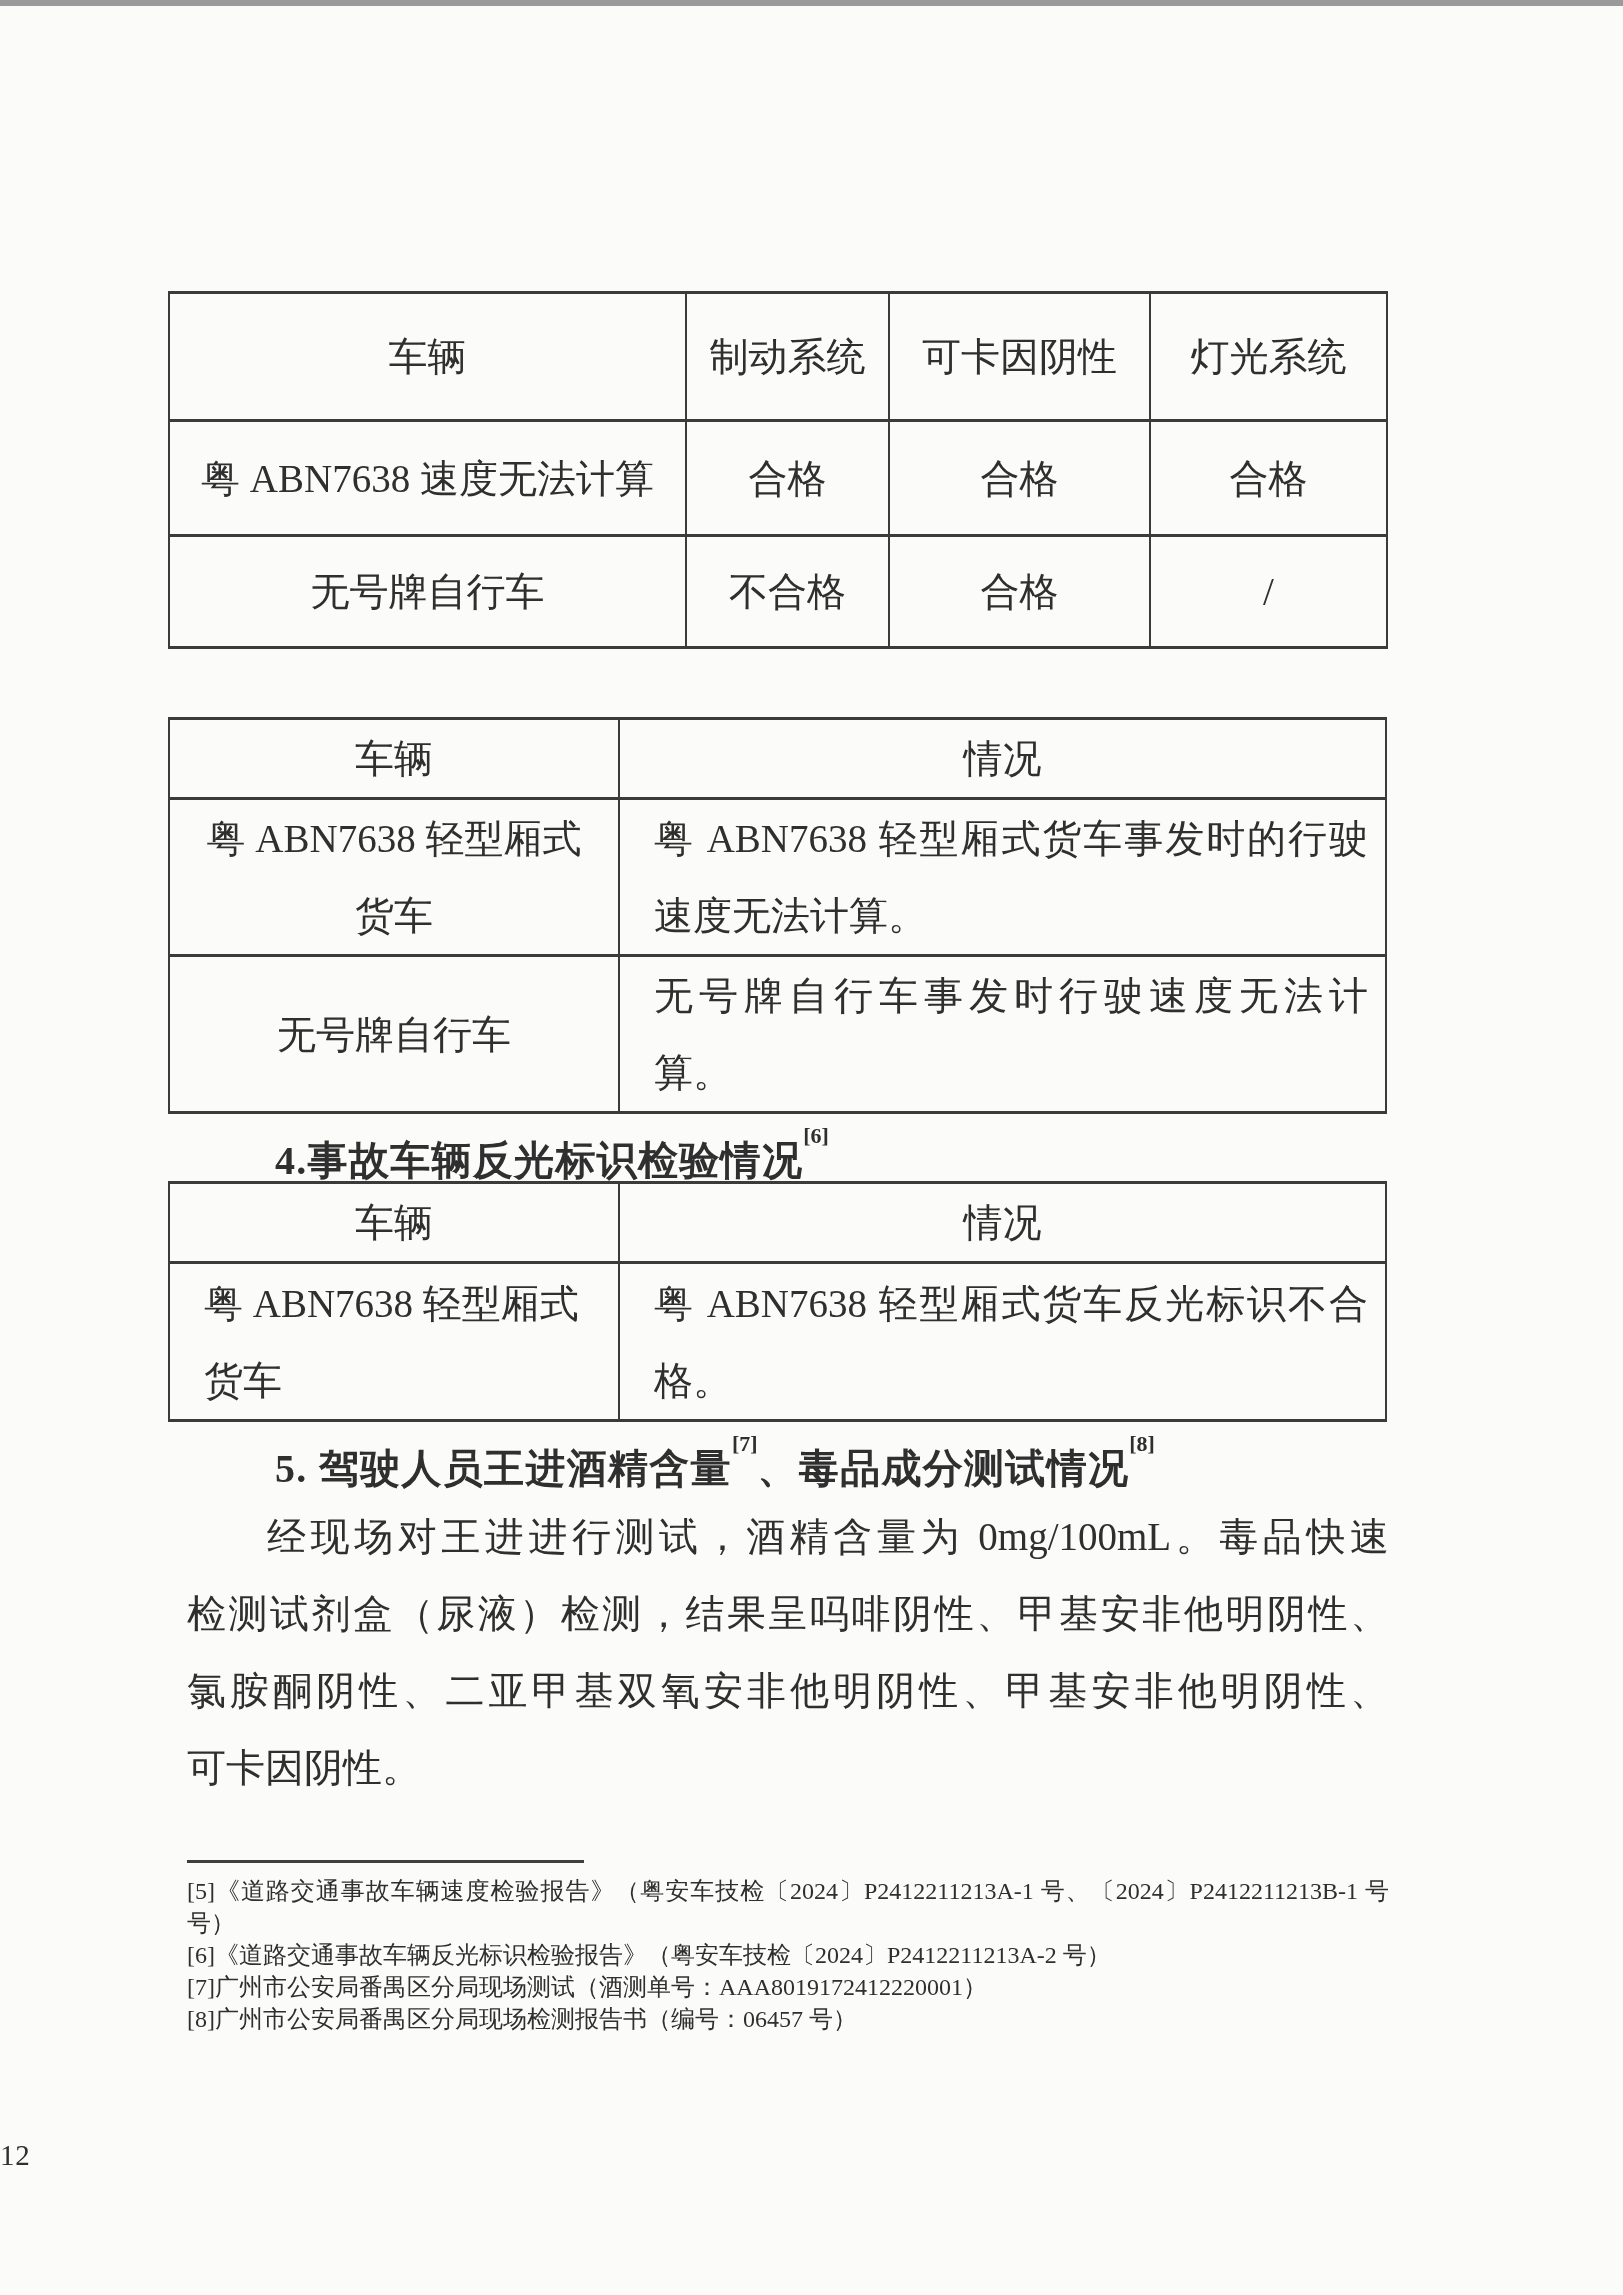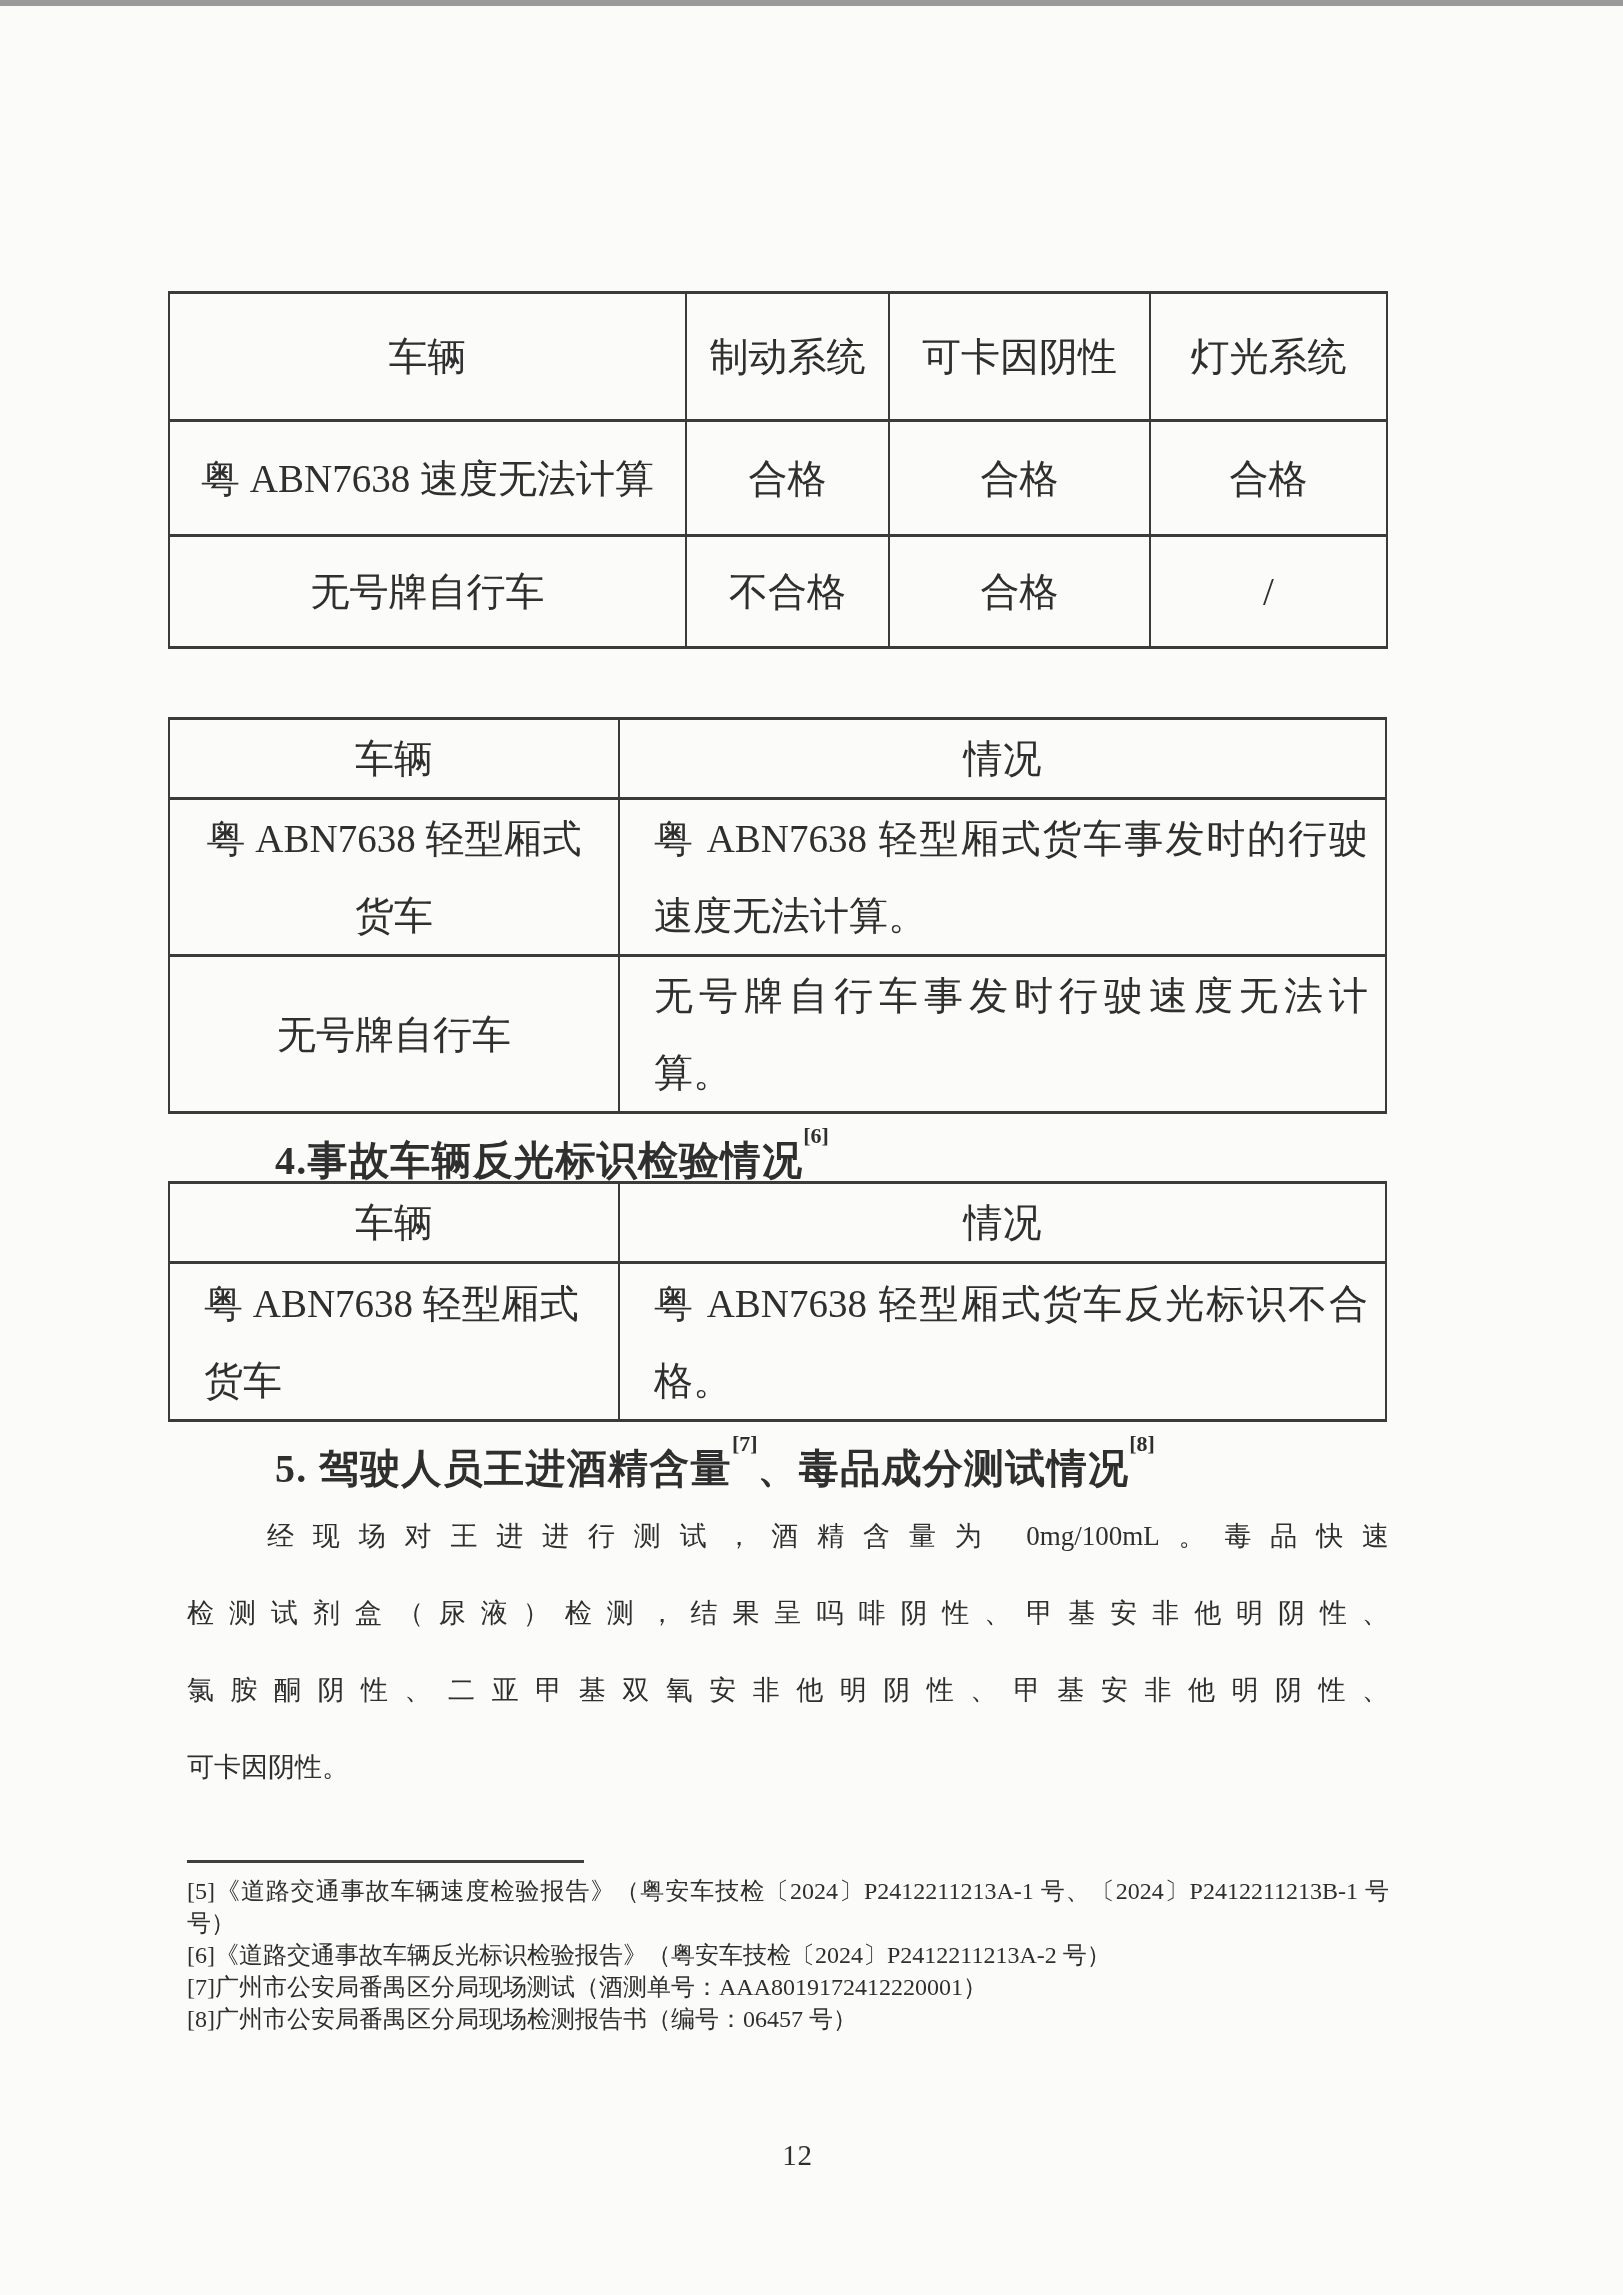--- a/index.html
+++ b/index.html
@@ -31,34 +31,34 @@
     position:absolute; left:275px; font-size:40px; font-weight:bold;
     line-height:50px; white-space:nowrap; letter-spacing:1.3px;
   }
   .heading sup, .fn-ref {
     font-size:22px; font-weight:bold; position:relative; top:-17px;
     letter-spacing:0;
   }
   
   .body-para {
     position:absolute; left:187px; top:1492px; width:1202px;
-    font-size:27px; line-height:77px;
+    font-size:39px; line-height:77px;
   }
   .body-para .indent { text-indent:80px; }
   
   .fn-rule {
     position:absolute; left:187px; top:1854px; width:397px; height:2.6px;
     background:#3f3f3f;
   }
   .footnotes {
     position:absolute; left:187px; top:1869px; width:1202px;
     font-size:24px; line-height:32px;
   }
   .page-number {
-    position:absolute; top:2133px; left:8px; width:1579px; text-align:center;
+    position:absolute; top:2133px; left:0; width:1579px; text-align:left;
     font-size:29px; letter-spacing:0.7px;
   }
   .scan-artifact-1 {
     position:absolute; left:196px; top:2290px; width:648px; height:3.3px;
     background:repeating-linear-gradient(90deg,#b3b3b3 0 8.5px,#e6e6e4 8.5px 13.7px);
     opacity:.6;
   }
   .scan-artifact-2 {
     position:absolute; left:1087px; top:2291px; width:30px; height:2.6px;
     background:#c2c2c0; opacity:.55;

